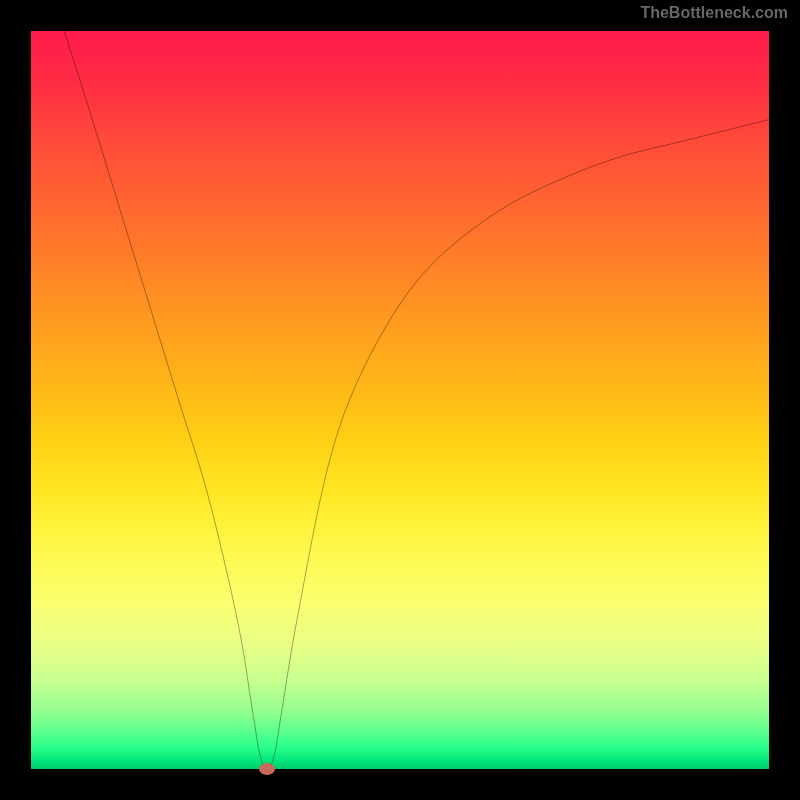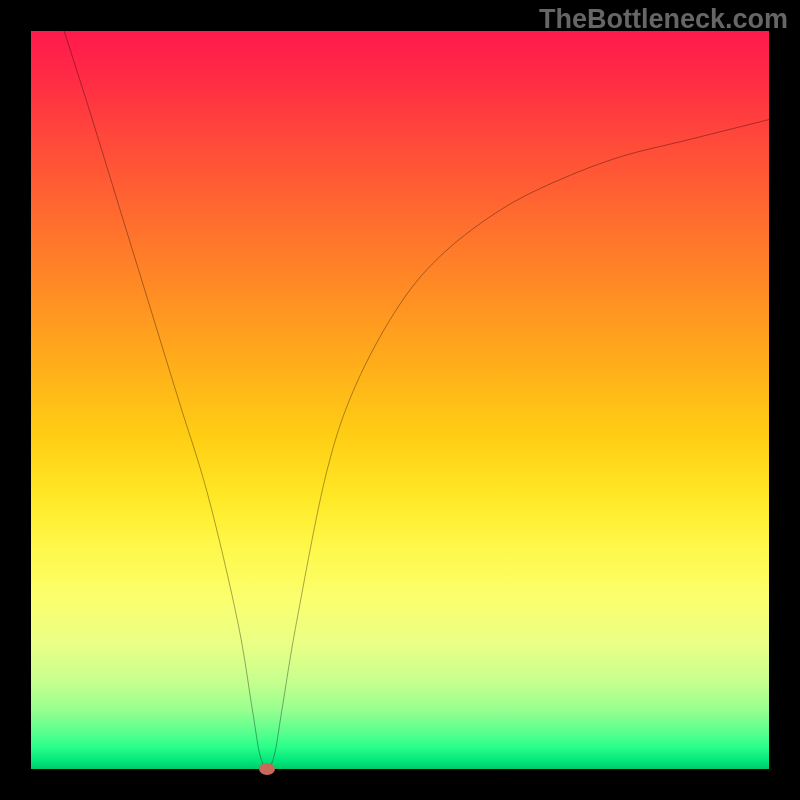--- a/index.html
+++ b/index.html
@@ -8,21 +8,21 @@
     width: 800px;
     height: 800px;
     position: relative;
     background: #000;
   }
   .watermark {
     position: absolute;
     top: 4px;
     right: 12px;
     font-family: Arial, Helvetica, sans-serif;
-    font-size: 27px;
+    font-size: 16px;
     font-weight: 600;
     color: #666;
     z-index: 10;
   }
   .plot-area {
     position: absolute;
     left: 31px;
     top: 31px;
     width: 738px;
     height: 738px;

